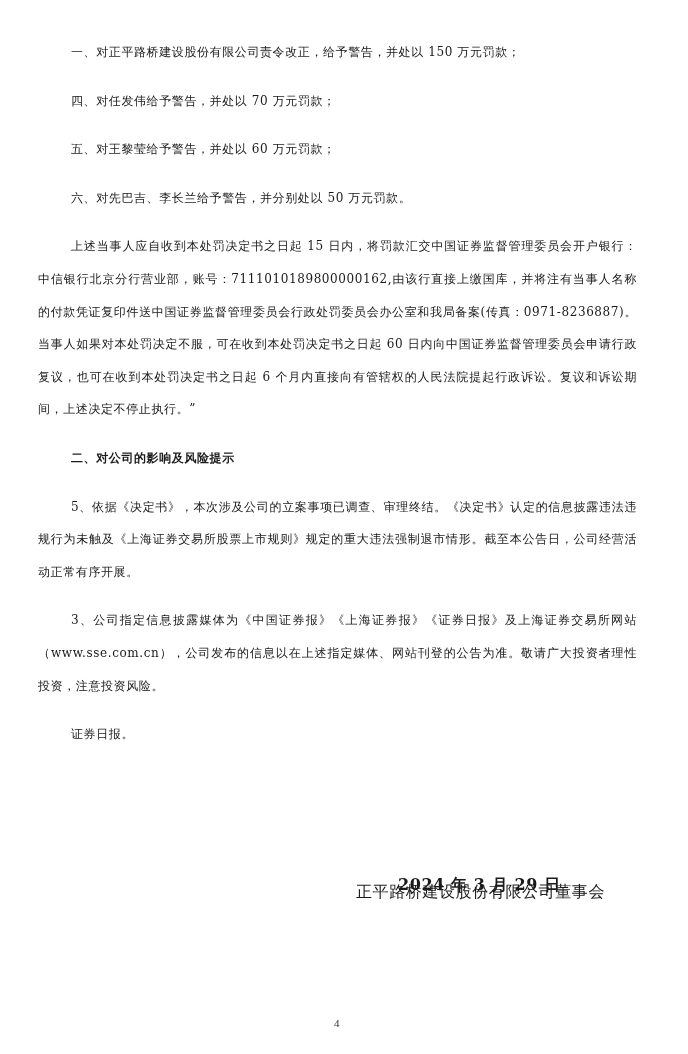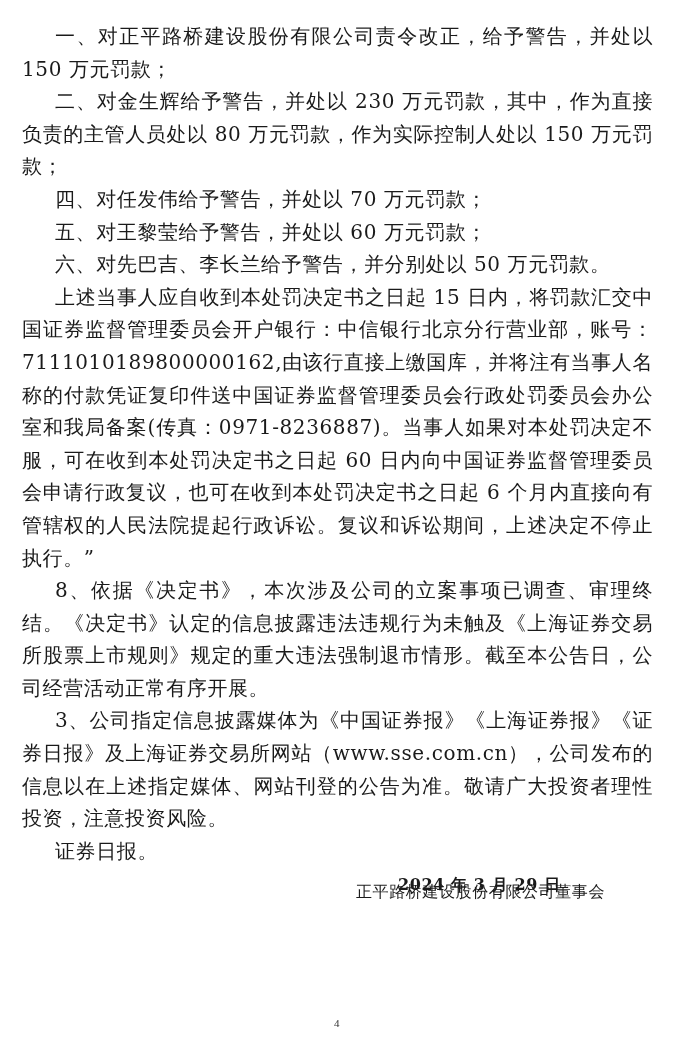--- a/index.html
+++ b/index.html
@@ -1,37 +1,37 @@
 <!DOCTYPE html>
 <html><head>
 <meta charset="utf-8">
 <style>
   html, body { margin: 0; padding: 0; background: #ffffff; }
   body { width: 688px; height: 1054px; position: relative; overflow: hidden;
          font-family: "DejaVu Serif", "Liberation Serif", serif; color: #1a1a1a; }
   .page { position: absolute; left: 22px; top: 20px; width: 631px; }
-  .para { font-size: 20px; line-height: 32.6px; margin: 0; text-align: justify;
+  .para { font-size: 12px; line-height: 32.6px; margin: 16px; text-align: justify;
           text-align-last: left; letter-spacing: 0.6px; }
   .indent { text-indent: 33px; }
   .heading { font-weight: bold; }
   .sig { position: absolute; font-size: 16px; letter-spacing: 0.6px; }
   .pageno { position: absolute; left: 334px; top: 1017px; font-size: 11px;
             font-family: "Liberation Serif", serif; color: #333; }
 </style>
 </head>
 <body>
 
 <div class="page">
   <p class="para indent">一、对正平路桥建设股份有限公司责令改正，给予警告，并处以 150 万元罚款；</p>
-  <p class="para indent">二、对金生辉给予警告，并处以 230 万元罚款，其中，作为直接负责的主管人员处以 80 万元罚款，作为实际控制人处以 150 万元罚款；</p>
   <p class="para indent">四、对任发伟给予警告，并处以 70 万元罚款；</p>
   <p class="para indent">五、对王黎莹给予警告，并处以 60 万元罚款；</p>
   <p class="para indent">六、对先巴吉、李长兰给予警告，并分别处以 50 万元罚款。</p>
   <p class="para indent">上述当事人应自收到本处罚决定书之日起 15 日内，将罚款汇交中国证券监督管理委员会开户银行：中信银行北京分行营业部，账号：7111010189800000162,由该行直接上缴国库，并将注有当事人名称的付款凭证复印件送中国证券监督管理委员会行政处罚委员会办公室和我局备案(传真：0971-8236887)。当事人如果对本处罚决定不服，可在收到本处罚决定书之日起 60 日内向中国证券监督管理委员会申请行政复议，也可在收到本处罚决定书之日起 6 个月内直接向有管辖权的人民法院提起行政诉讼。复议和诉讼期间，上述决定不停止执行。”</p>
-  <p class="para indent">8、依据《决定书》，本次涉及公司的立案事项已调查、审理终结。《决定书》认定的信息披露违法违规行为未触及《上海证券交易所股票上市规则》规定的重大违法强制退市情形。截至本公告日，公司经营活动正常有序开展。</p>
+  <p class="para indent heading">二、对公司的影响及风险提示</p>
+  <p class="para indent">5、依据《决定书》，本次涉及公司的立案事项已调查、审理终结。《决定书》认定的信息披露违法违规行为未触及《上海证券交易所股票上市规则》规定的重大违法强制退市情形。截至本公告日，公司经营活动正常有序开展。</p>
   <p class="para indent">3、公司指定信息披露媒体为《中国证券报》《上海证券报》《证券日报》及上海证券交易所网站（www.sse.com.cn），公司发布的信息以在上述指定媒体、网站刊登的公告为准。敬请广大投资者理性投资，注意投资风险。</p>
   <p class="para indent">证券日报。</p>
 </div>
 
 <div class="sig" style="left:356px; top:882px;">正平路桥建设股份有限公司董事会</div>
 <div class="sig" style="left:398px; top:875px;font-weight:bold;">2024 年 3 月 29 日</div>
 
 <div class="pageno">4</div>
 
 </body></html>

